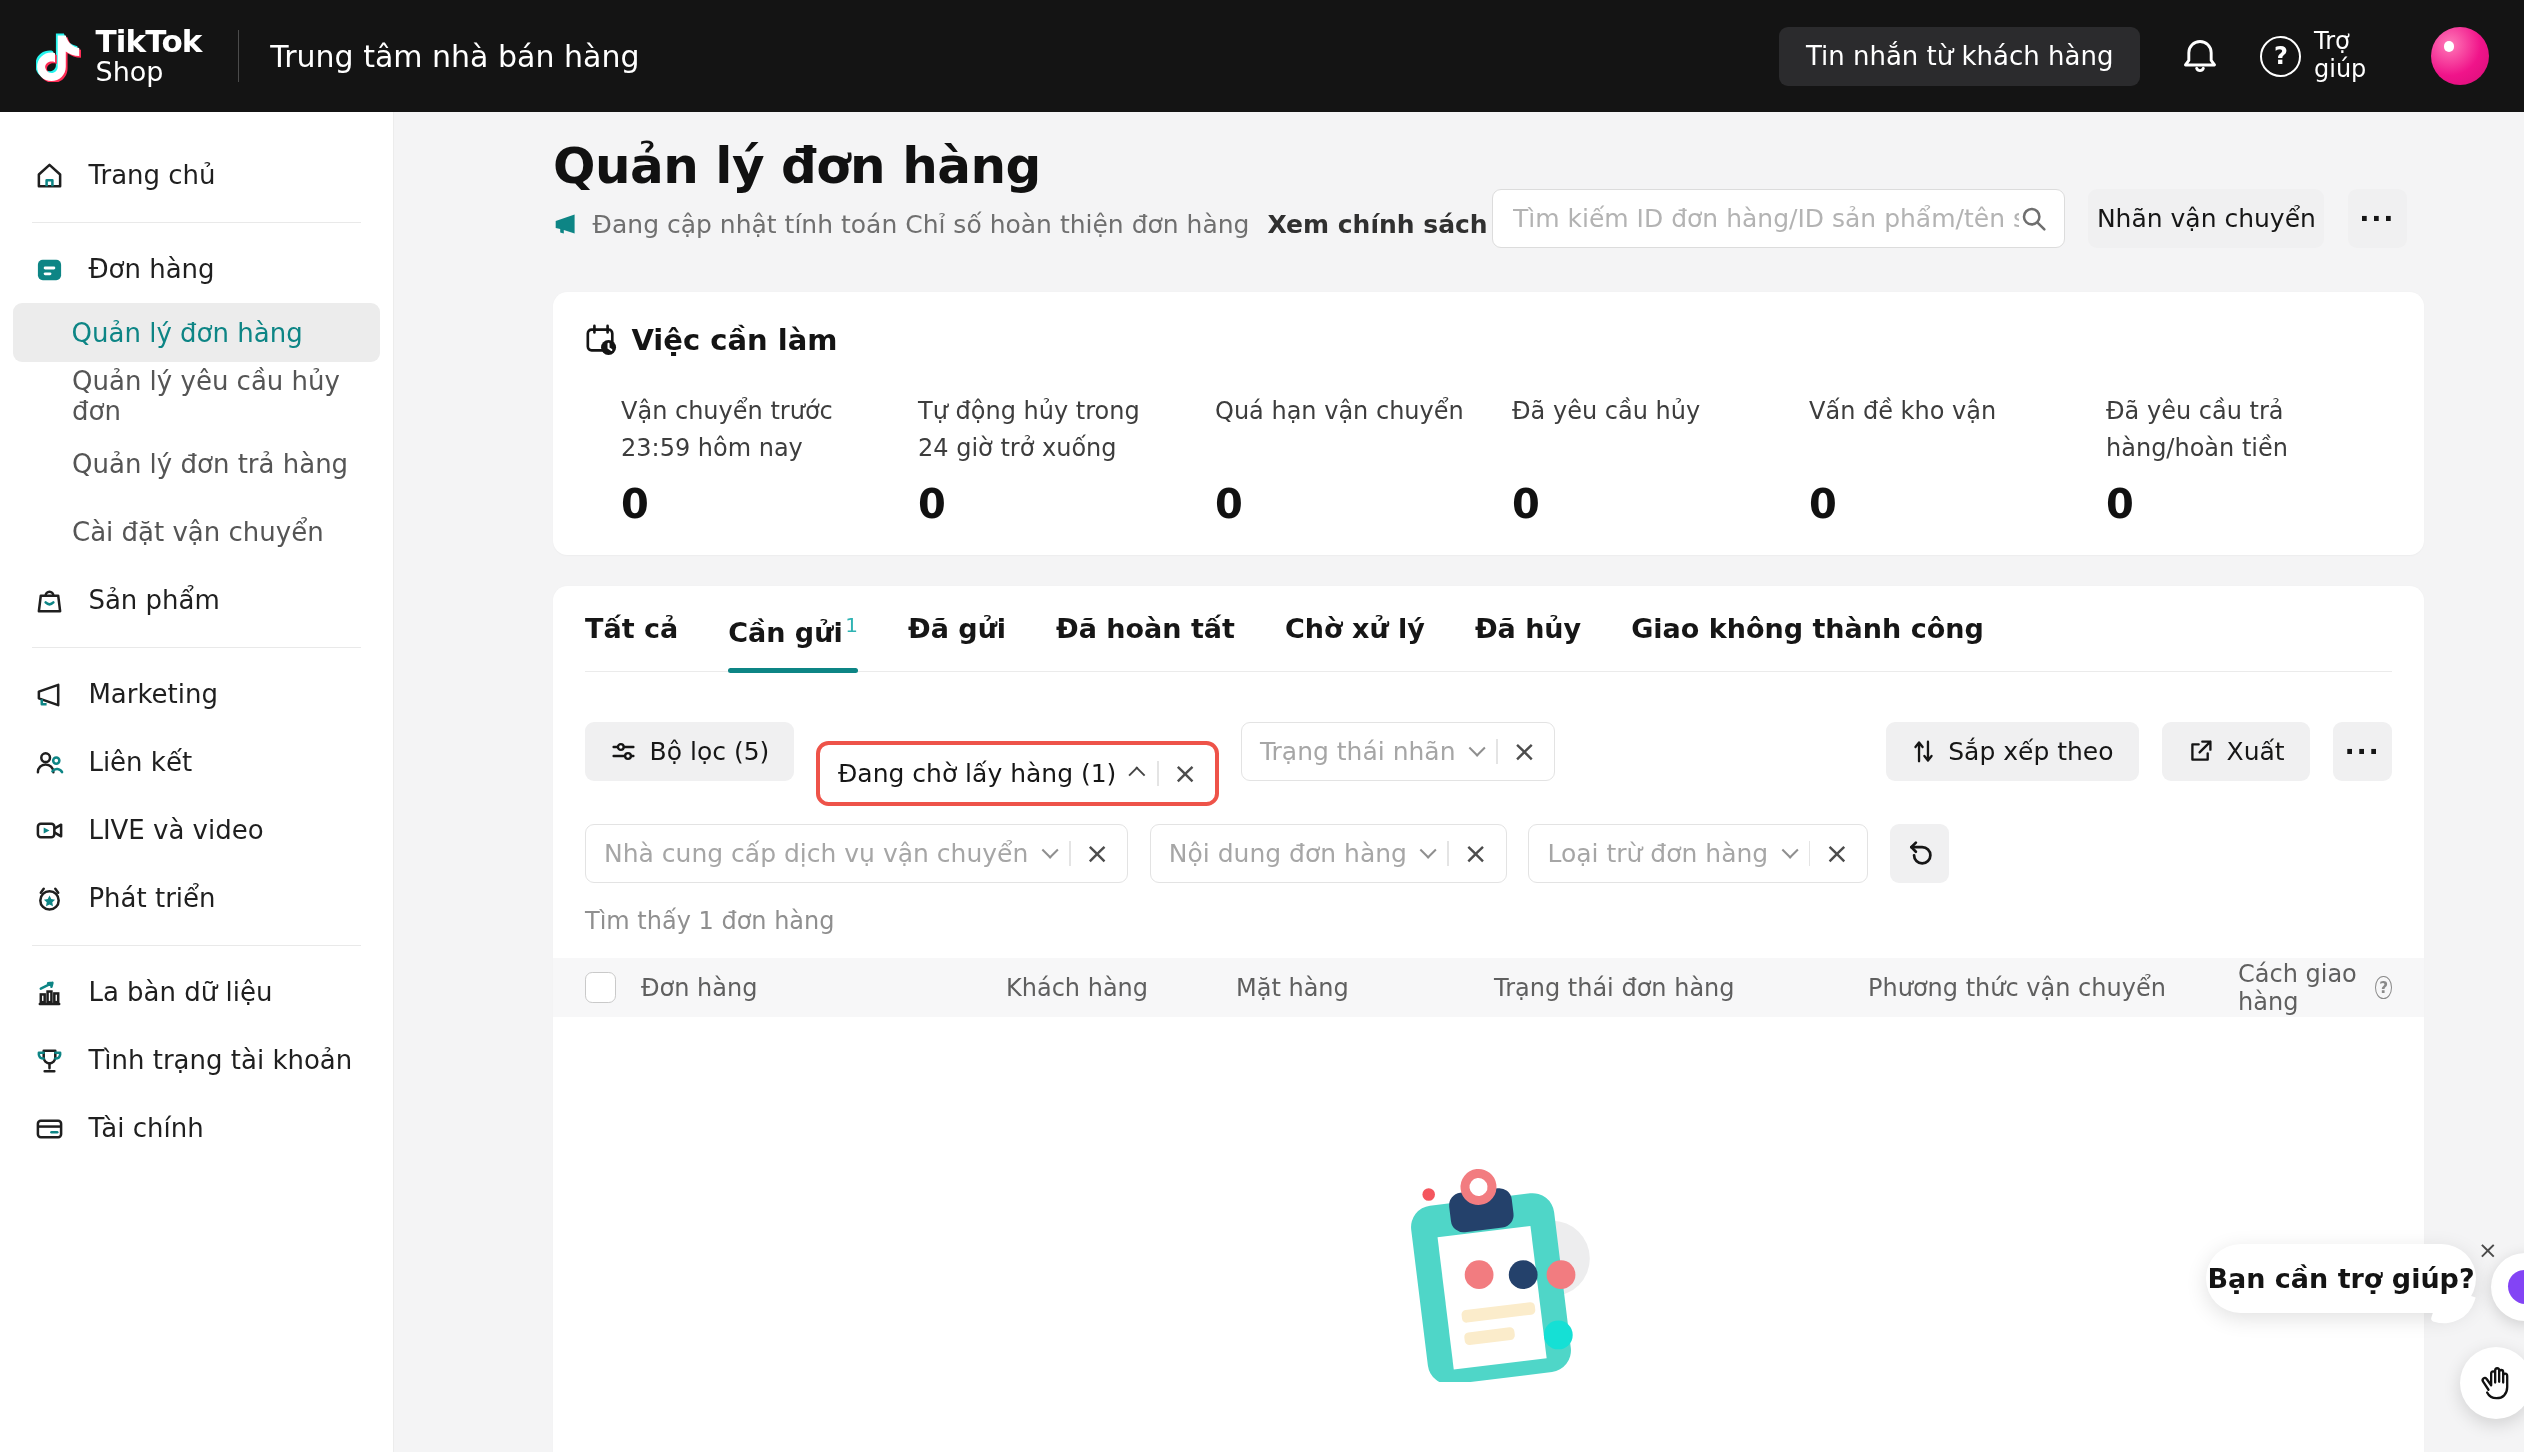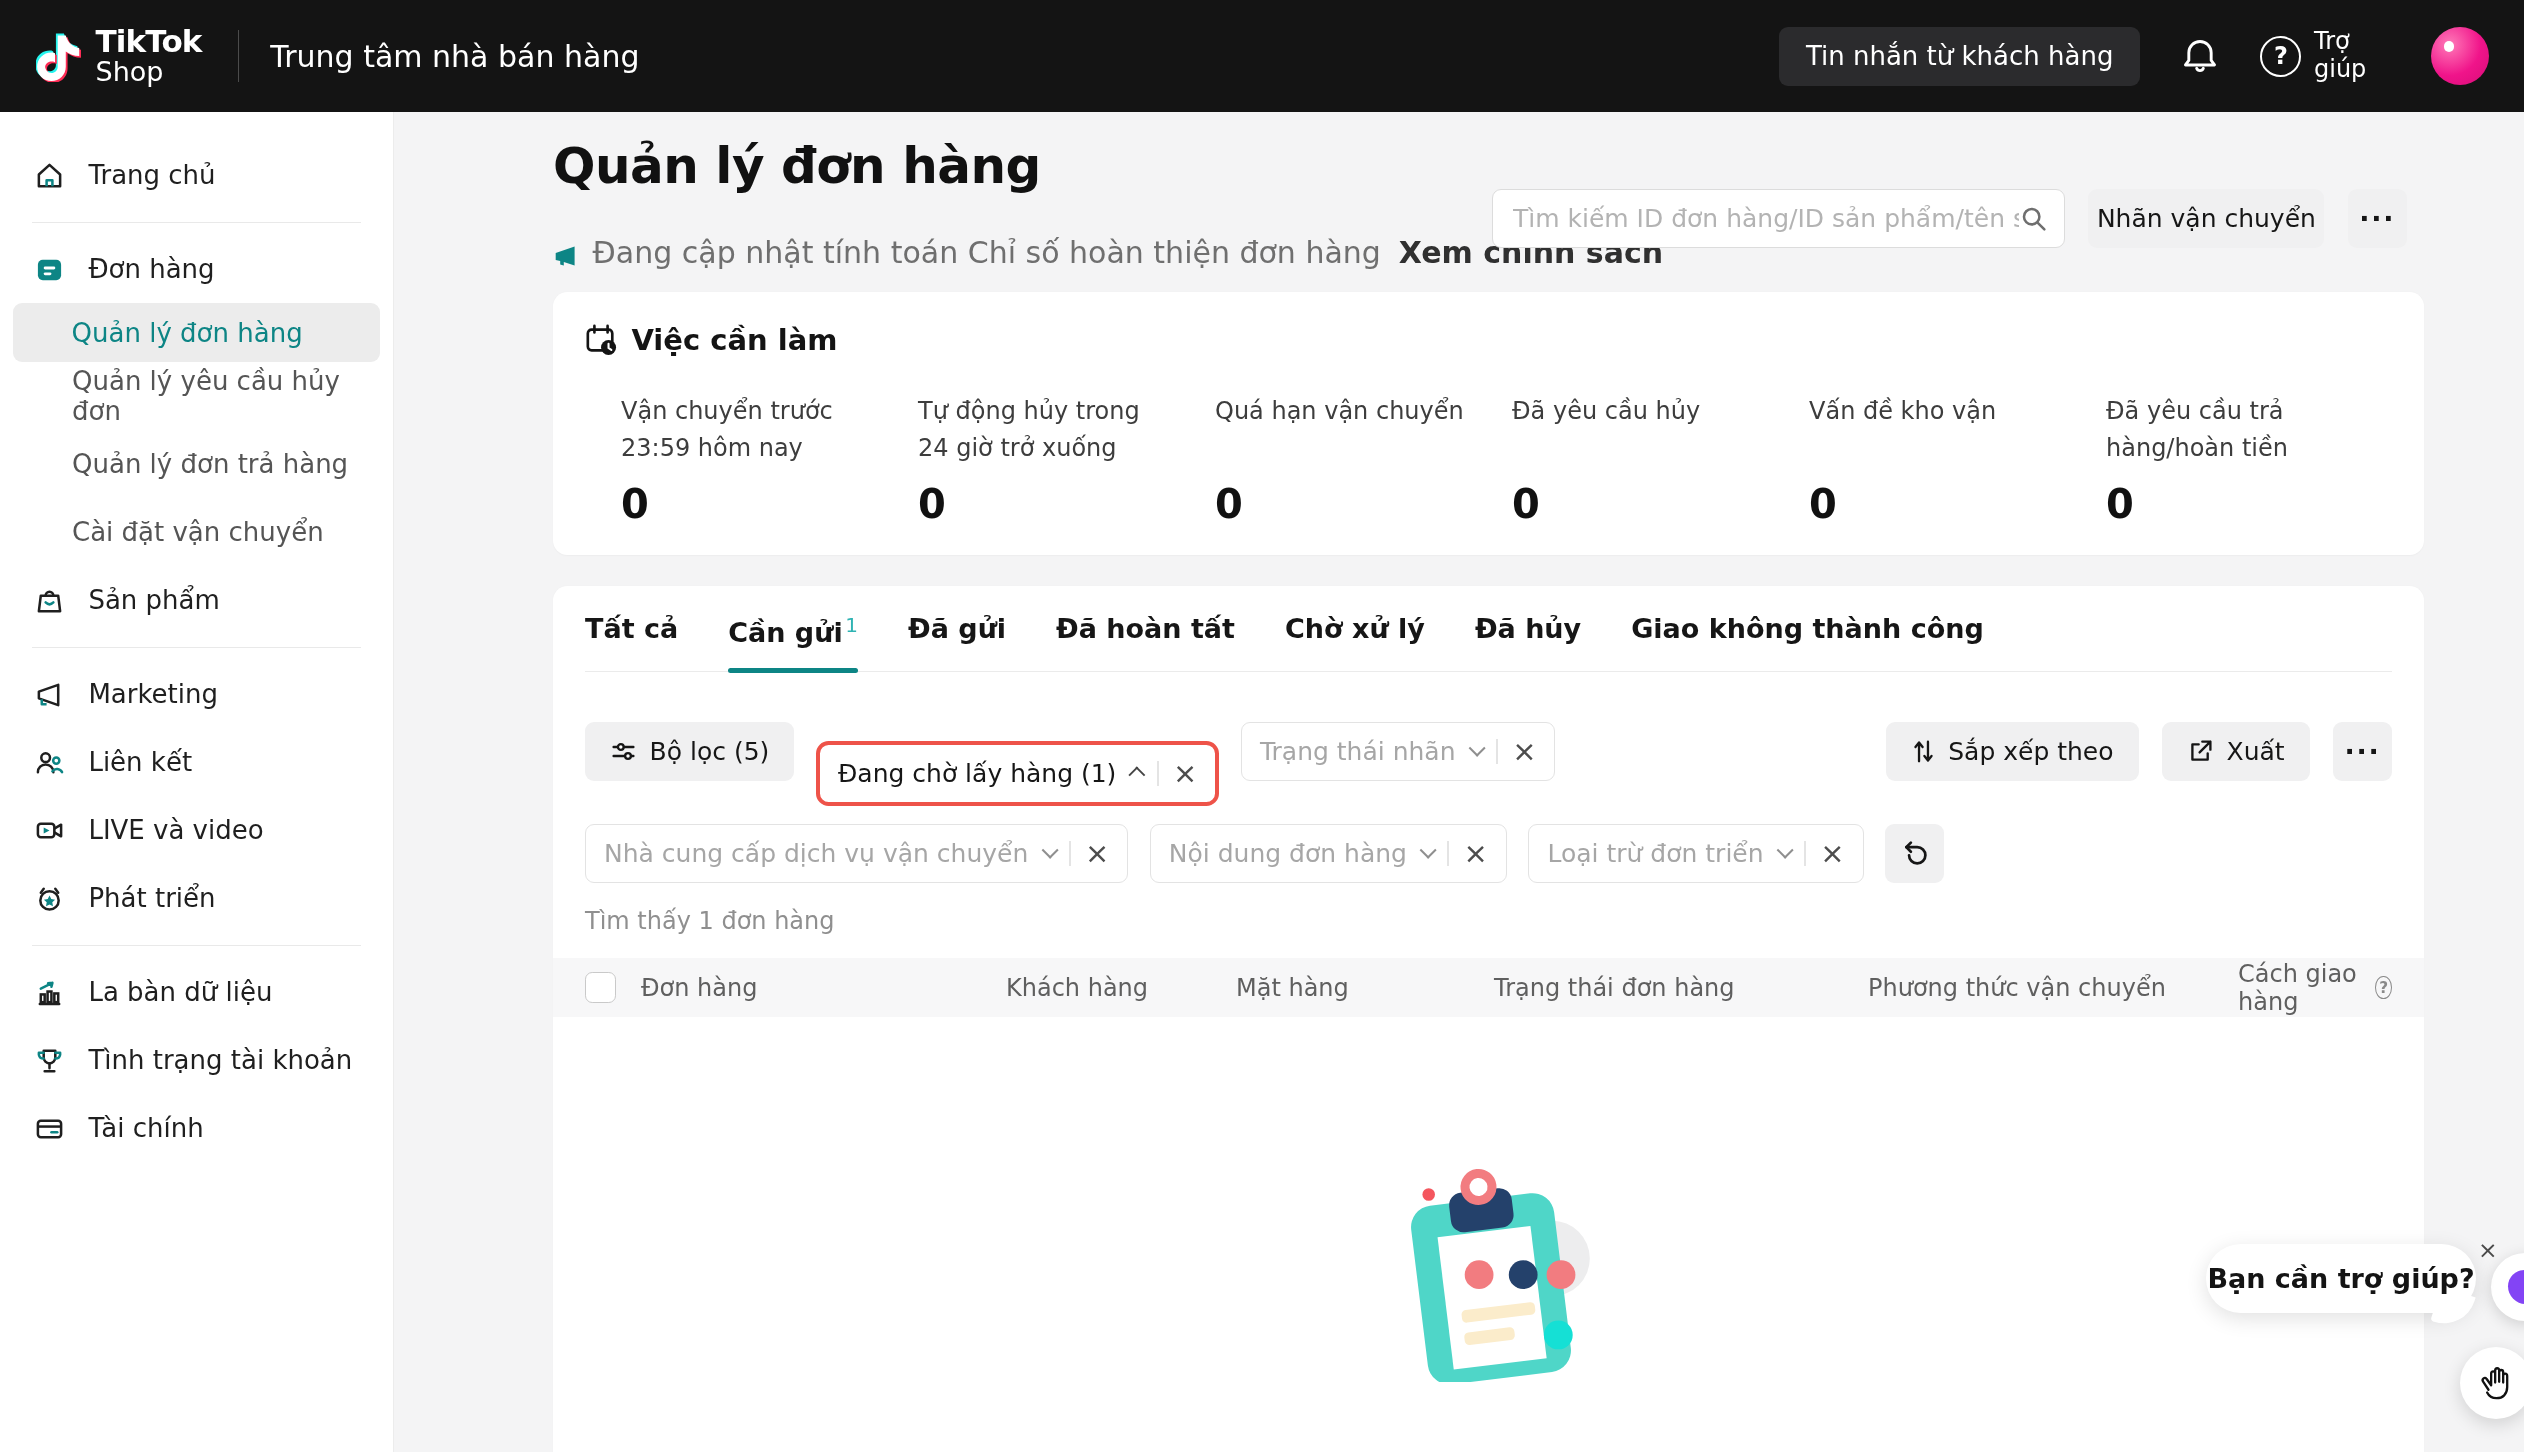--- a/index.html
+++ b/index.html
@@ -52,21 +52,21 @@
   .nav-item .nico { width:31px; height:31px; flex:none; display:flex; align-items:center; justify-content:center; }
   .nav-item.sub { padding-left:72px; color:#555; }
   .nav-item.sub.active {
     margin:0 12.6px; padding-left:59px; background:#ececec; border-radius:9px;
     color:#0d8585; height:59px;
   }
   .nav-div { height:0.9px; background:#e9e9e9; margin:12.6px 32px; }
   
   .main { position:absolute; left:394px; top:112px; right:0; bottom:0; }
   .page-title { position:absolute; left:159px; top:25px; font-size:50px; font-weight:700; color:#111; letter-spacing:-0.5px; }
-  .announce { position:absolute; left:159px; top:123px; display:flex; align-items:flex-end; gap:12.6px; font-size:30px; color:#6f6f6f; }
+  .announce { position:absolute; left:159px; top:98px; display:flex; align-items:center; gap:12.6px; font-size:25px; color:#6f6f6f; }
   .announce .link { color:#303030; font-weight:600; margin-left:5.4px; cursor:pointer; }
   .search-row { position:absolute; left:1098px; top:77px; display:flex; gap:23.4px; }
   .search-box {
     width:573px; height:59px; background:#fff; border:1.8px solid #dcdcdc; border-radius:9px;
     display:flex; align-items:center; padding:0 16px 0 20px; overflow:hidden;
   }
   .search-box input {
     border:none; outline:none; flex:1; font-size:25px; font-family:inherit; color:#333; min-width:0;
   }
   .search-box input::placeholder { color:#b3b3b3; }
@@ -420,21 +420,21 @@
         <span class="sep"></span>
         <span class="x">×</span>
       </div>
       <div class="chip">
         <span>Nội dung đơn hàng</span>
         <span class="chev down"></span>
         <span class="sep"></span>
         <span class="x">×</span>
       </div>
       <div class="chip">
-        <span>Loại trừ đơn triển</span>
+        <span>Loại trừ đơn hàng</span>
         <span class="chev down"></span>
         <span class="sep"></span>
         <span class="x">×</span>
       </div>
       <button class="gbtn reset-btn">
         <svg width="29" height="29" viewBox="0 0 32 32" fill="none" stroke="#161616" stroke-width="3" stroke-linecap="round" stroke-linejoin="round">
           <path d="M12 4 L7 9 l5 5"></path>
             <path d="M7 9 h12 a9 9 0 1 1-9 9"></path>
         </svg>
       </button>

